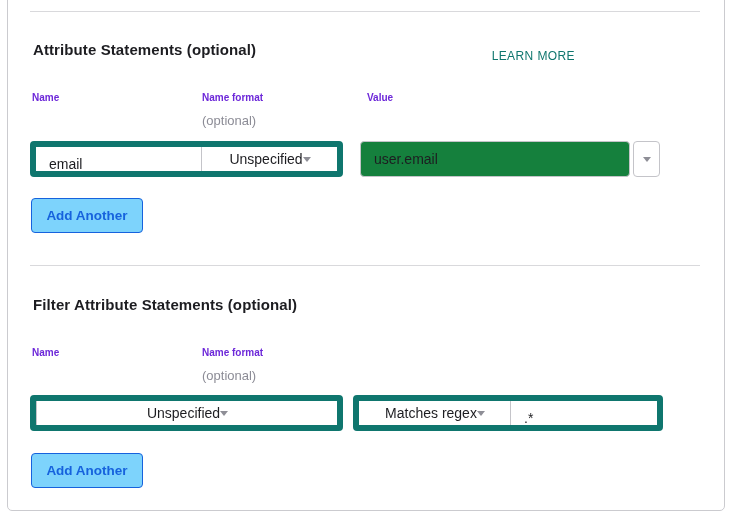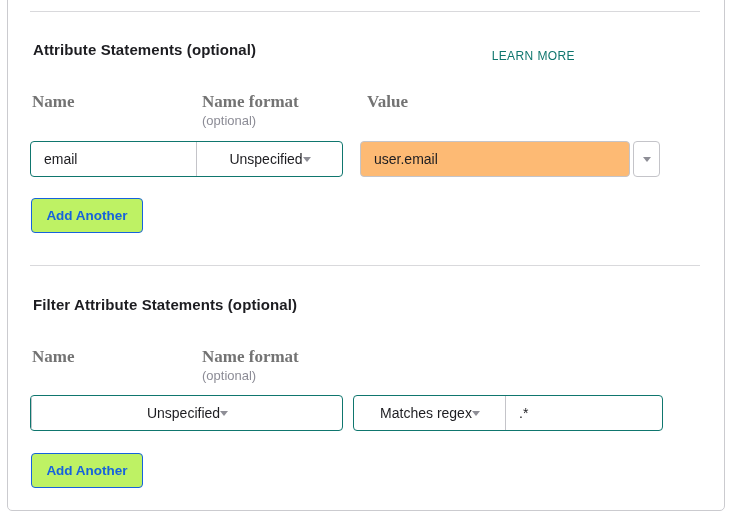--- a/index.html
+++ b/index.html
@@ -54,44 +54,43 @@
     font-size: 12px;
     letter-spacing: 0.4px;
     color: #0f766e;
     text-decoration: none;
     cursor: pointer;
     margin-top: 6px;
   }
 
   .col-label {
     position: absolute;
-    font-size: 17px;
+    font-size: 10px;
     font-weight: bold;
-    color: #737373;
-    font-family: Liberation Serif, serif;
+    color: #6d28d9;
   }
   .col-hint {
     position: absolute;
     font-size: 13px;
     color: #8c8c96;
   }
   .r1-labels { top: 92px; }
   .r1-hint   { top: 113px; }
   .r2-labels { top: 347px; }
   .r2-hint   { top: 368px; }
   .c1 { left: 32px; }
   .c2 { left: 202px; }
   .c3 { left: 367px; }
   .c3b { left: 368px; margin-top: 48px; }
 
   .joined {
     position: absolute;
     display: flex;
     height: 36px;
-    border: 1px solid #0f766e;
+    border: 6px solid #0f766e;
     border-radius: 4px;
     background: #ffffff;
     box-sizing: border-box;
     overflow: hidden;
   }
   .grp-a { left: 30px; width: 313px; }
   .grp-a.row-1 { top: 141px; }
   .grp-a.row-2 { top: 395px; }
   .grp-b { left: 353px; top: 395px; width: 310px; }
 
@@ -142,21 +141,21 @@
     width: 270px;
     height: 36px;
     border: 1px solid #c4c4c9;
     border-radius: 4px;
     padding: 0 13px;
     box-sizing: border-box;
     font-family: "Liberation Sans", sans-serif;
     font-size: 14px;
     color: #1d1d21;
     outline: none;
-    background: #fdba74;
+    background: #15803d;
   }
   .caret-button {
     position: absolute;
     left: 633px;
     top: 141px;
     width: 27px;
     height: 36px;
     border: 1px solid #c4c4c9;
     border-radius: 4px;
     background: #ffffff;
@@ -168,21 +167,21 @@
     padding: 0;
   }
 
   .add-button {
     position: absolute;
     left: 31px;
     width: 112px;
     height: 35px;
     border: 1px solid #1662dd;
     border-radius: 4px;
-    background: #bef264;
+    background: #7dd3fc;
     color: #1662dd;
     font-family: "Liberation Sans", sans-serif;
     font-size: 13.5px;
     font-weight: bold;
     display: flex;
     align-items: center;
     justify-content: center;
     cursor: pointer;
     box-sizing: border-box;
     padding: 0;

